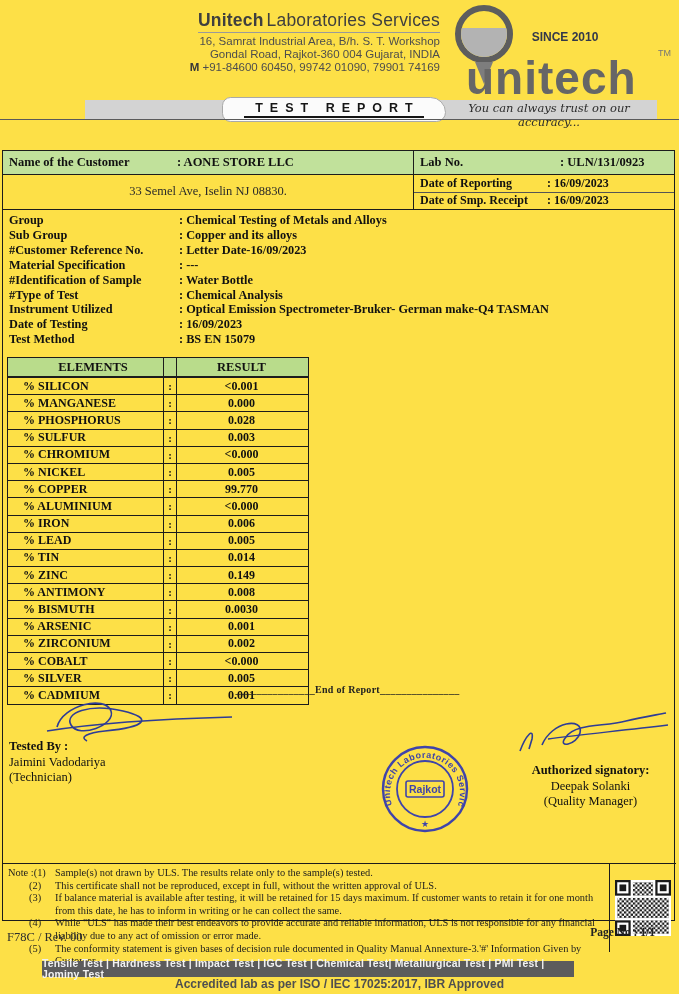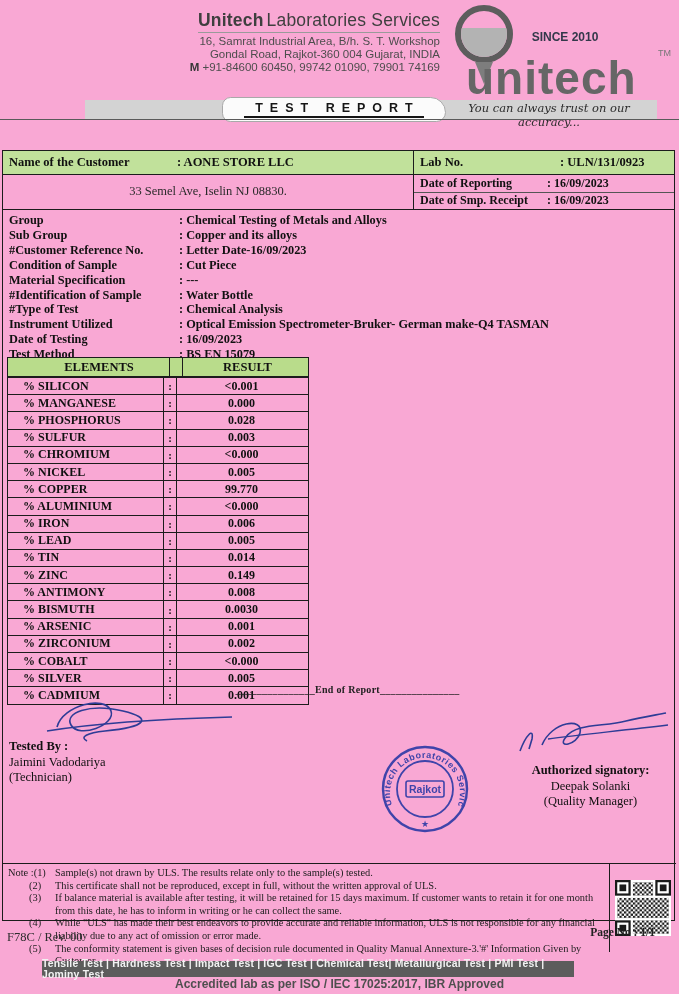--- a/index.html
+++ b/index.html
@@ -1,16 +1,16 @@
 <!DOCTYPE html>
 <html><head>
 <meta charset="utf-8">
 <style>
   html,body{margin:0;padding:0;background:#ffffff;}
-  .page{position:relative;width:679px;height:994px;background:#f9a8d4;overflow:hidden;
+  .page{position:relative;width:679px;height:994px;background:#fde047;overflow:hidden;
         font-family:"Liberation Serif", serif;color:#111;}
 
   
   .lh-text{position:absolute;top:10px;left:0px;width:440px;text-align:right;
            font-family:"Liberation Sans", sans-serif;color:#474747;}
   .company{font-size:17.5px;letter-spacing:.2px;display:inline-block;
            border-bottom:1px solid #9a9a9a;padding-bottom:1px;margin-bottom:2px;color:#3f3f3f;}
   .company b{margin-right:3px;}
   .addr{font-size:11.5px;line-height:13px;color:#4d4d4d;}
   .addr b{color:#383838;}
@@ -53,21 +53,21 @@
   .detail-row{display:flex;font-weight:bold;font-size:12.3px;line-height:14.9px;}
   .detail-row .dl{width:170px;padding-left:6px;flex:none;}
   .detail-row .dv{flex:1;}
 
   
   .results{position:absolute;top:206px;left:4px;width:300px;
            border:1.6px solid #1c1c1c;}
   .r-row{display:grid;grid-template-columns:156px 13px 129px;height:16.2px;
          font-weight:bold;font-size:12px;align-items:center;}
   .r-row > span{height:100%;display:flex;align-items:center;box-sizing:border-box;}
-  .r-head{background:#b9dc8b;height:18px;border-bottom:2px solid #1c1c1c;padding-left:6px;}
+  .r-head{background:#b9dc8b;height:18px;border-bottom:2px solid #1c1c1c;}
   .r-head .c1{justify-content:center;font-size:12.5px;}
   .r-head .c3{justify-content:center;font-size:12.5px;}
   .c1{padding-left:15px;border-right:1.5px solid #1c1c1c;}
   .c2{justify-content:center;border-right:1.5px solid #1c1c1c;font-size:11px;}
   .c3{justify-content:center;}
   .r-body .r-row{border-bottom:1.5px solid #1c1c1c;}
   .r-body .r-row:last-child{border-bottom:none;}
 
   .end-report{position:absolute;top:533px;left:8px;width:673px;text-align:center;
               font-weight:bold;font-size:10px;color:#222;letter-spacing:.3px;}
@@ -172,24 +172,20 @@
           <span class="dl">Group</span>
           <span class="dv">: Chemical Testing of Metals and Alloys</span>
         </div>
         <div class="detail-row">
           <span class="dl">Sub Group</span>
           <span class="dv">: Copper and its alloys</span>
         </div>
         <div class="detail-row">
           <span class="dl">#Customer Reference No.</span>
           <span class="dv">:  Letter Date-16/09/2023</span>
-        </div>
-        <div class="detail-row">
-          <span class="dl">Condition of Sample</span>
-          <span class="dv">: Cut Piece</span>
         </div>
         <div class="detail-row">
           <span class="dl">Material Specification</span>
           <span class="dv">: ---</span>
         </div>
         <div class="detail-row">
           <span class="dl">#Identification of Sample</span>
           <span class="dv">: Water Bottle</span>
         </div>
         <div class="detail-row">

